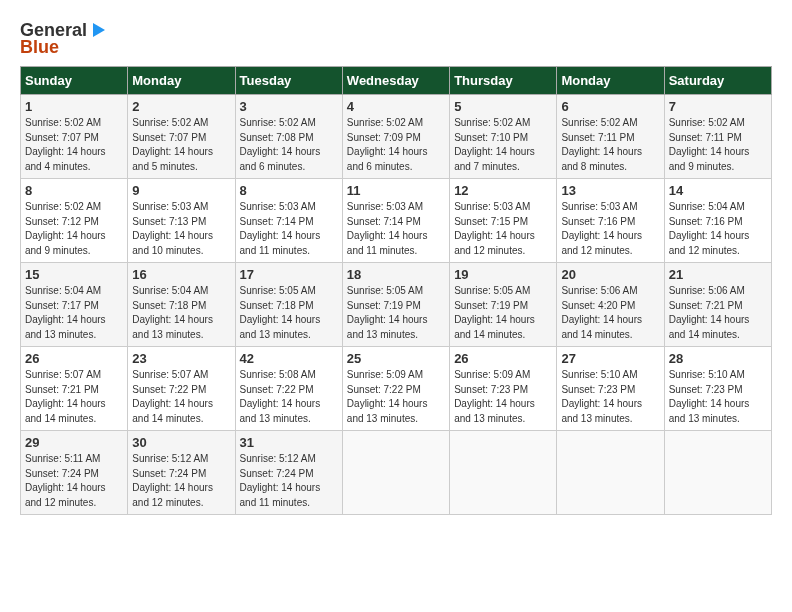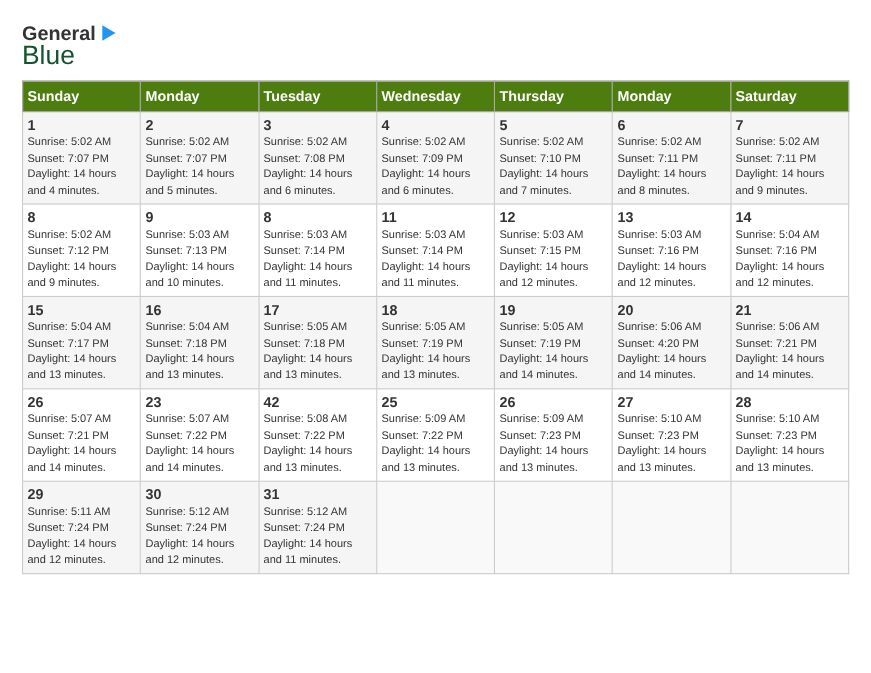--- a/index.html
+++ b/index.html
@@ -39,21 +39,21 @@
       font-size: 16px;
       font-weight: normal;
       color: #333;
     }
     table {
       width: 100%;
       border-collapse: collapse;
       table-layout: fixed;
     }
     thead th {
-      background-color: #4d7c0f;
+      background-color: #14532d;
       color: #fff;
       font-size: 13px;
       font-weight: bold;
       padding: 6px 4px;
       text-align: left;
       border: 1px solid #aaa;
     }
     tbody td {
       vertical-align: top;
       padding: 4px 4px;
@@ -85,21 +85,21 @@
 <body>
 
 <div class="header-area">
   <div class="logo">
     <div class="logo-line">
       <span style="font-size:18px;font-weight:bold;color:#333;">General</span>
       <svg width="18" height="18" viewBox="0 0 18 18" style="margin-left:2px;margin-top:-2px;">
         <polygon points="4,2 16,9 4,16" fill="#2196f3"></polygon>
       </svg>
     </div>
-    <span style="font-size:24px;font-weight:normal;color:#14532d;margin-top:-4px;">Blue</span>
+    <span style="font-size:18px;font-weight:bold;color:#c2410c;margin-top:-4px;">Blue</span>
   </div>
   <div class="title-area">
     <h1></h1>
     <h2></h2>
   </div>
 </div>
 
 <table>
   <thead>
     <tr id="header-row">

